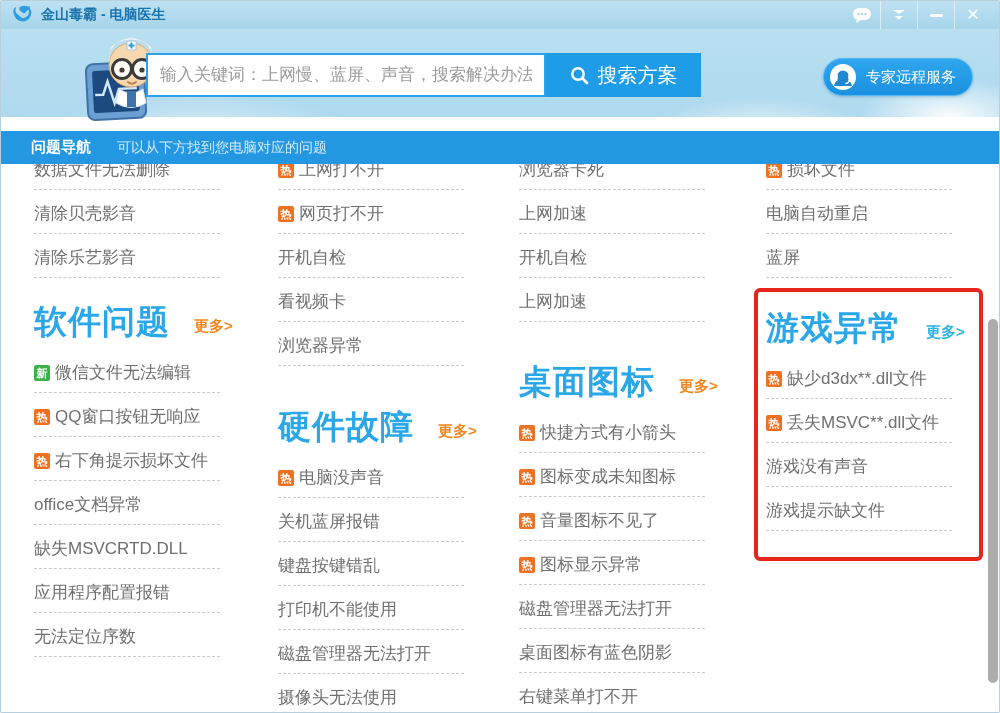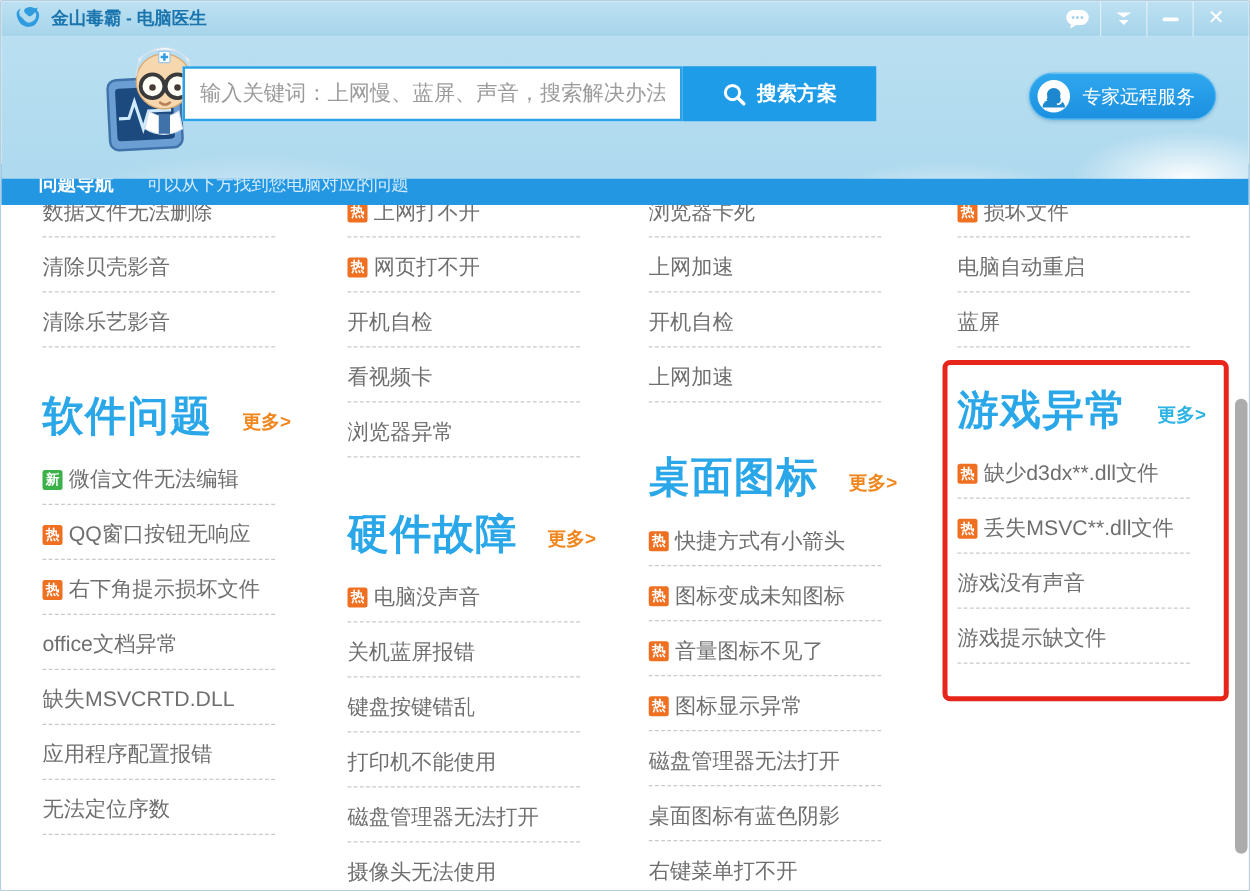--- a/index.html
+++ b/index.html
@@ -20,38 +20,38 @@
   .logo{ margin-left:10px; width:22px; height:20px; }
   .win-title{ margin-left:8px; font-size:14px; font-weight:bold; color:#1a74ae;text-align:right; }
   .tb-right{ position:absolute; right:8px; top:0; height:28px; display:flex; align-items:center; }
   .tb-btn{ width:36px; height:28px; display:flex; align-items:center; justify-content:center; cursor:pointer; }
   .tb-sep{ width:1px; height:28px; background:rgba(255,255,255,.55); }
   .dash{ width:13px; height:3px; background:#fff; border-radius:2px; }
   .close-x{ color:#fff; font-size:16px; font-weight:bold; line-height:1; }
 
   
   .header{
-    position:absolute; left:0; top:28px; width:100%; height:114px; z-index:5;
+    position:absolute; left:0; top:28px; width:100%; height:88px; z-index:5;
     background:
       radial-gradient(ellipse 130px 55px at 95% 100%, rgba(255,255,255,.95), rgba(255,255,255,0) 70%),
       radial-gradient(ellipse 170px 60px at 76% 125%, rgba(255,255,255,.8), rgba(255,255,255,0) 70%),
       radial-gradient(ellipse 220px 70px at 20% 125%, rgba(255,255,255,.55), rgba(255,255,255,0) 70%),
       radial-gradient(ellipse 120px 45px at 45% 135%, rgba(255,255,255,.6), rgba(255,255,255,0) 70%),
       linear-gradient(#b9dff1,#aed9ee);
   }
   .mascot{ position:absolute; left:84px; top:2px; }
   .search-input{
     position:absolute; left:145px; top:24px; width:400px; height:44px;
     border:2px solid #2aa2e8; background:#fff; padding:0 12px;
     font-size:17px; color:#444; outline:none; font-family:inherit;
   }
   .search-input::placeholder{ color:#9b9b9b; }
   .search-btn{
     position:absolute; left:545px; top:24px; width:155px; height:44px;
-    background:#1f9ce8; border:none; color:#fff; font-size:16px; font-weight:bold;
+    background:#1f9ce8; border:none; color:#fff; font-size:20px; font-weight:normal;
     display:flex; align-items:center; justify-content:center; gap:9px; cursor:pointer;
     font-family:inherit;
   }
   .expert-btn{
     position:absolute; left:822px; top:29px; width:150px; height:38px; border-radius:19px;
     background:linear-gradient(#2fa7ee,#1b90e0); border:1px solid #55b9f0;
     display:flex; align-items:center; cursor:pointer;
     box-shadow:0 1px 3px rgba(30,100,150,.3);
   }
   .expert-icon{ margin-left:5px; }
@@ -81,21 +81,21 @@
   }
   .badge{
     flex:0 0 auto; width:16px; height:16px; margin:2px 5px 0 0; border-radius:2px;
     color:#fff; font-size:11px; font-weight:bold; line-height:16px; text-align:center;
   }
   .badge.hot{ background:#f07022; }
   .badge.new{ background:#3cb14a; }
   .item-text{ line-height:19px; }
 
   .section-head{ display:flex; align-items:flex-end; margin-bottom:20px; }
-  .c0 .section-head{ margin-top:20px; } .c1 .section-head{ margin-top:26px; }
+  .c0 .section-head{ margin-top:9px; } .c1 .section-head{ margin-top:26px; }
   .c2 .section-head{ margin-top:25px; } .c3 .section-head{ margin-top:15px; }
   .section-title{ font-size:33px; font-weight:bold; color:#2aa7e8; line-height:42px; letter-spacing:1px; }
   .more-link{ margin-left:24px; padding-bottom:7px; font-size:15px; font-weight:bold; color:#f0861c; cursor:pointer; }
   .more-link.blue{ color:#2bb3e3; }
 
   
   .highlight-box{
     position:absolute; left:753px; top:287px; width:229px; height:273px; z-index:7;
     border:4px solid #e8251a; border-radius:6px; pointer-events:none;
   }

